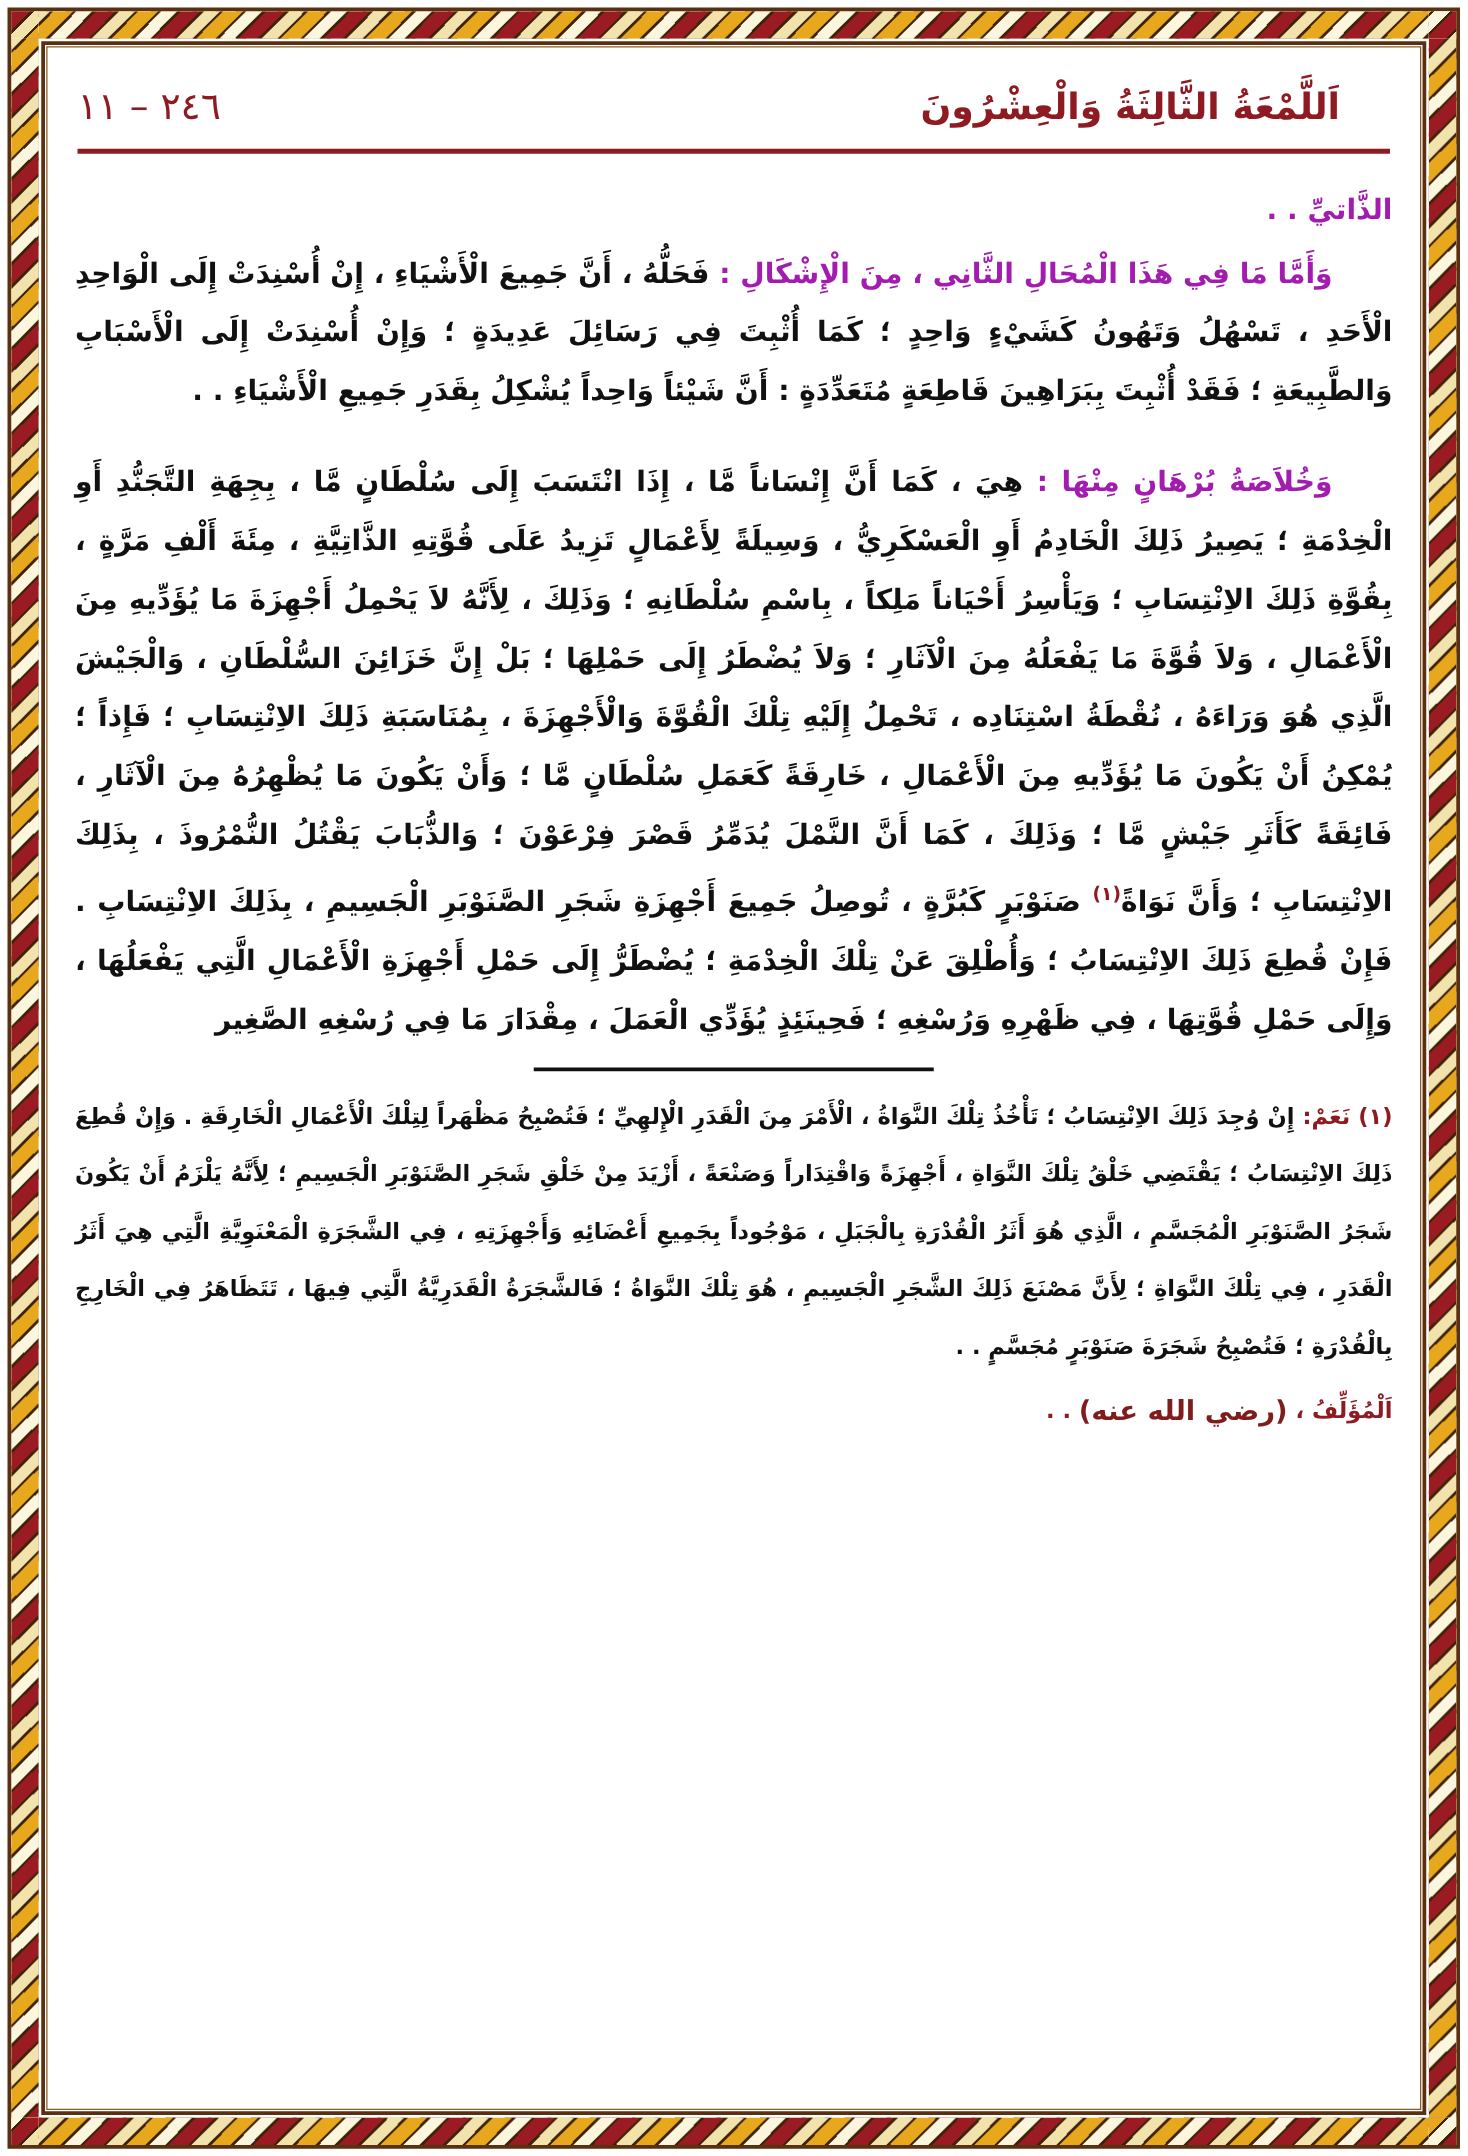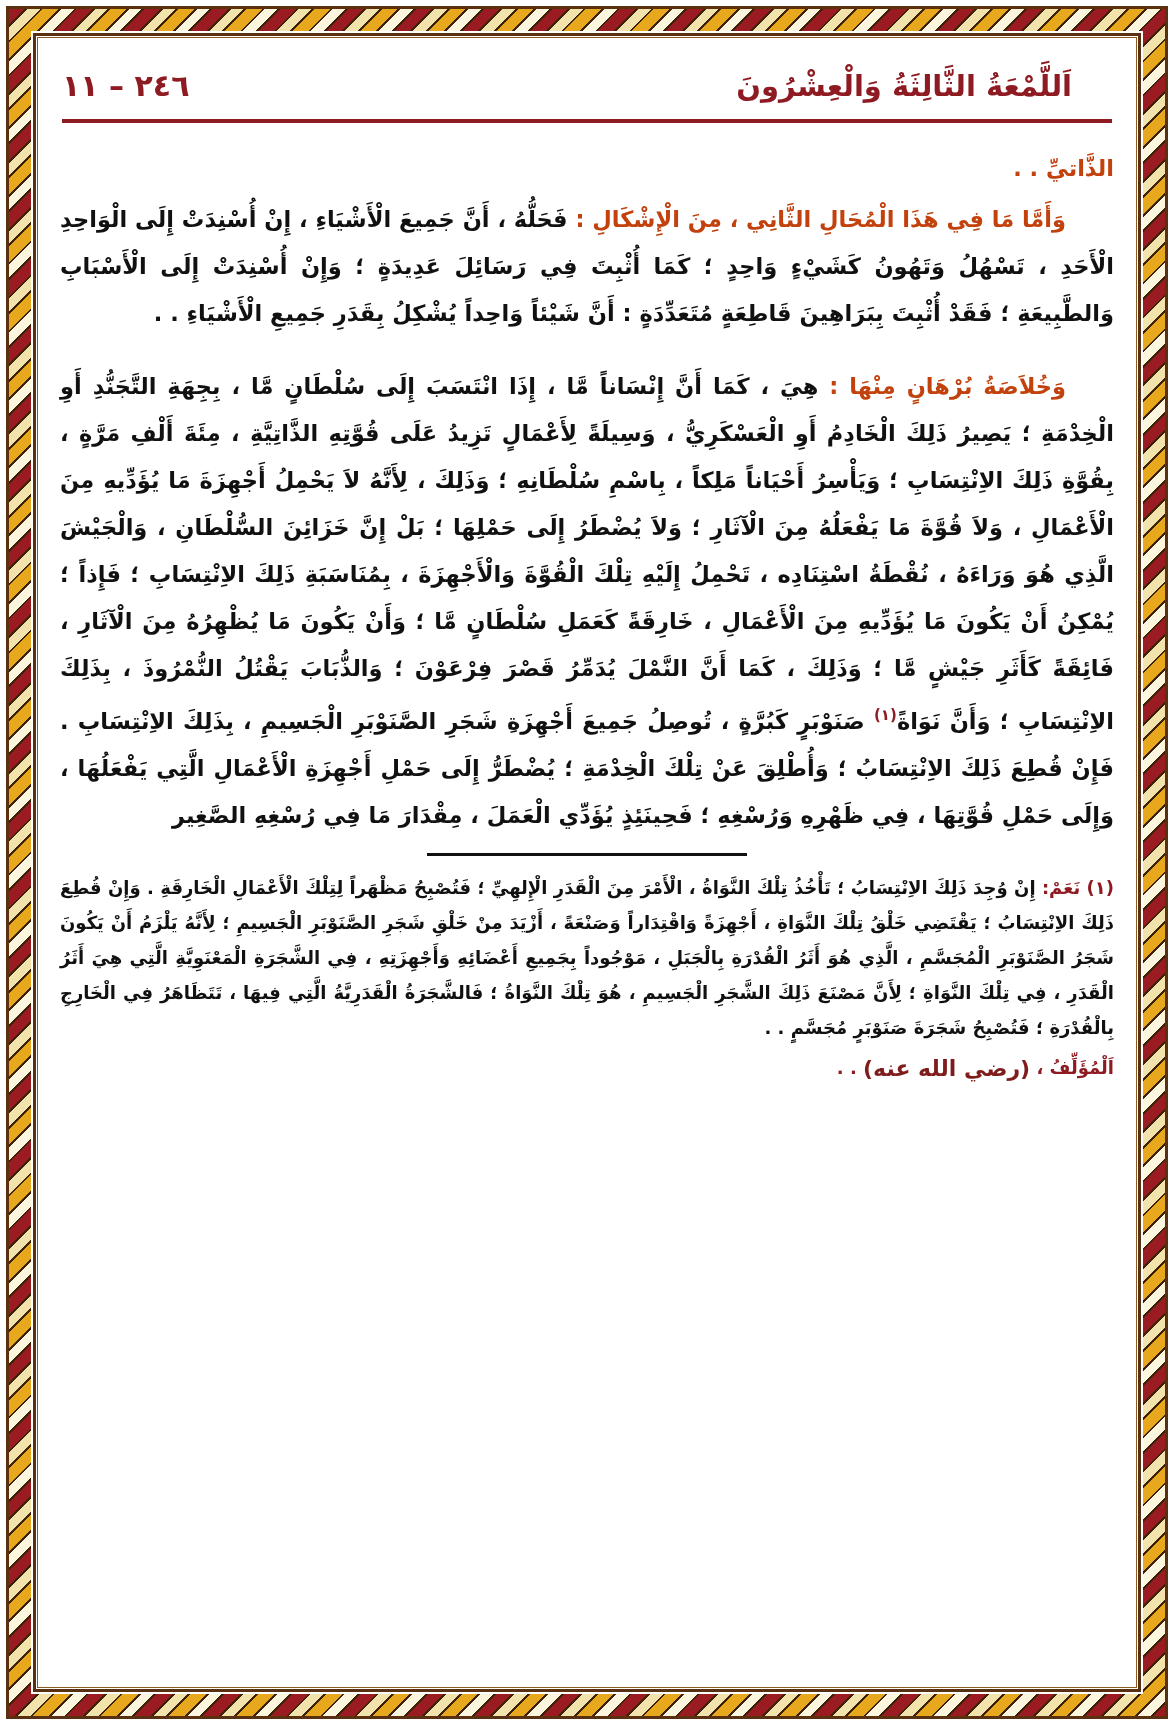--- a/index.html
+++ b/index.html
@@ -67,21 +67,21 @@
   .header{
     display:flex;
     align-items:baseline;
     justify-content:space-between;
     direction:rtl;
     padding:18px 10px 0 10px;
   }
   .page-num{
     color:#8e1b22;
     font-size:30px;
-    font-weight:bold;
+    font-weight:normal;
     letter-spacing:1px;
     white-space:nowrap;
   }
   .chapter-title{
     color:#8e1b22;
     font-size:29px;
     font-weight:bold;
     flex:1;
     padding-right:40px;
   }
@@ -99,42 +99,42 @@
     margin-top:22px;
     font-size:22.5px;
     line-height:47px;
     color:#111111;
     font-weight:bold;
   }
   .p-lead{ text-align:right; margin-bottom:6px;}
   .para{ margin:0 0 4px 0; text-indent:0;}
   .para.indent{ text-indent:48px; }
   .para.spaced{ margin-top:26px; }
-  .red{ color:#c2410c; }
+  .red{ color:#a21caf; }
   .sup{
     font-size:15px;
     vertical-align:super;
     color:#8e1b22;
   }
 
   .rule-foot{
     width:320px;
     height:3px;
     background:#111111;
     margin:14px auto 0 auto;
   }
 
   .footnote{
     direction:rtl;
     text-align:justify;
     text-align-last:right;
     padding:0 8px;
     margin-top:14px;
     font-size:18px;
-    line-height:35px;
+    line-height:46px;
     color:#111111;
     font-weight:bold;
   }
   .footnote .marker{ color:#8e1b22; }
   .sig-line{
     text-align:center;
     margin-top:2px;
     color:#8e1b22;
   }
   .honorific{

